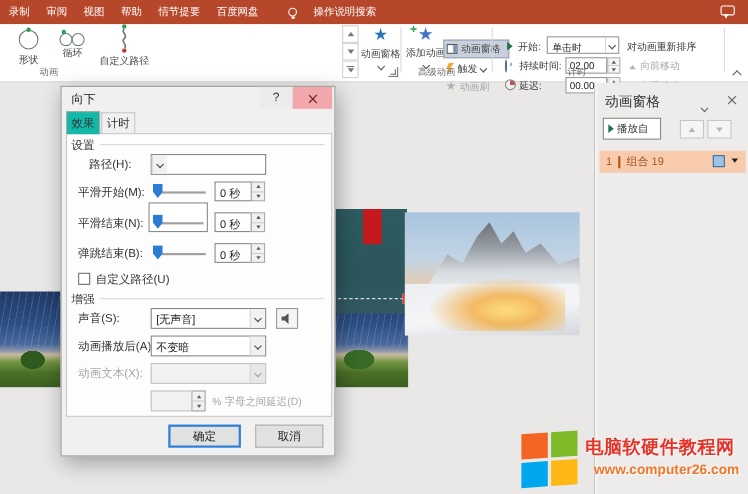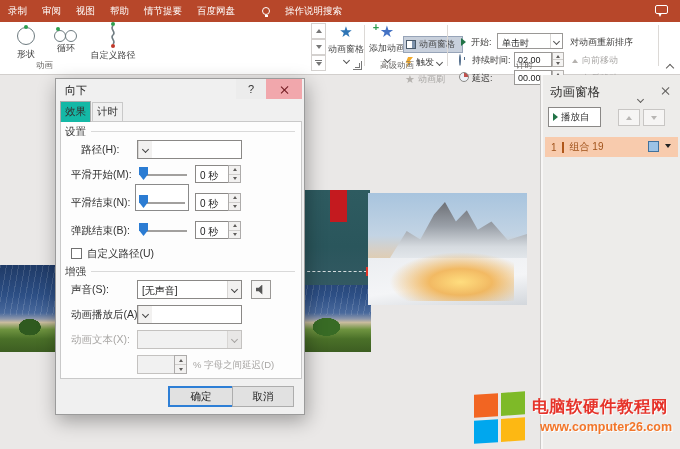--- a/index.html
+++ b/index.html
@@ -362,20 +362,21 @@
       <span class="arrow">
           <span class="chev-d"></span>
         </span>
     </div>
     <div class="spk-btn" style="left:190px;top:158px">
         <span class="spk-ic"></span>
       </div>
 
     <span class="flab" style="left:10px;top:186px">动画播放后(A):</span>
     <div class="combo" style="left:76px;top:183px;width:105px">
+      <span class="val">不变暗</span>
       <span class="arrow">
           <span class="chev-d"></span>
         </span>
     </div>
 
     <span class="flab graylab" style="left:10px;top:211px">动画文本(X):</span>
     <div class="combo disabled" style="left:76px;top:208px;width:105px">
       <span class="val"></span>
       <span class="arrow">
           <span class="chev-d"></span>
@@ -389,21 +390,21 @@
         <div>
           <span class="t3u"></span>
         </div>
         <div>
           <span class="t3d"></span>
         </div>
       </div>
     <span class="flab graylab" style="left:132px;top:237px;font-size:9.5px">% 字母之间延迟(D)</span>
   </div>
 
-  <div class="btn default" style="left:112px;top:307px;width:66px">确定</div>
+  <div class="btn default" style="left:97px;top:307px;width:66px">确定</div>
   <div class="btn" style="left:176px;top:307px;width:62px">取消</div>
 </div>
 
 <div class="pane">
   <span class="pane-title">动画窗格</span>
   <span class="pane-chev"><span class="chev-d"></span></span>
   <span class="pane-close"><span class="x-glyph" style="width:8px;height:8px"></span></span>
 
   <div class="play-btn">
     <span class="tri-r" style="border-left-color:#217346"></span>

